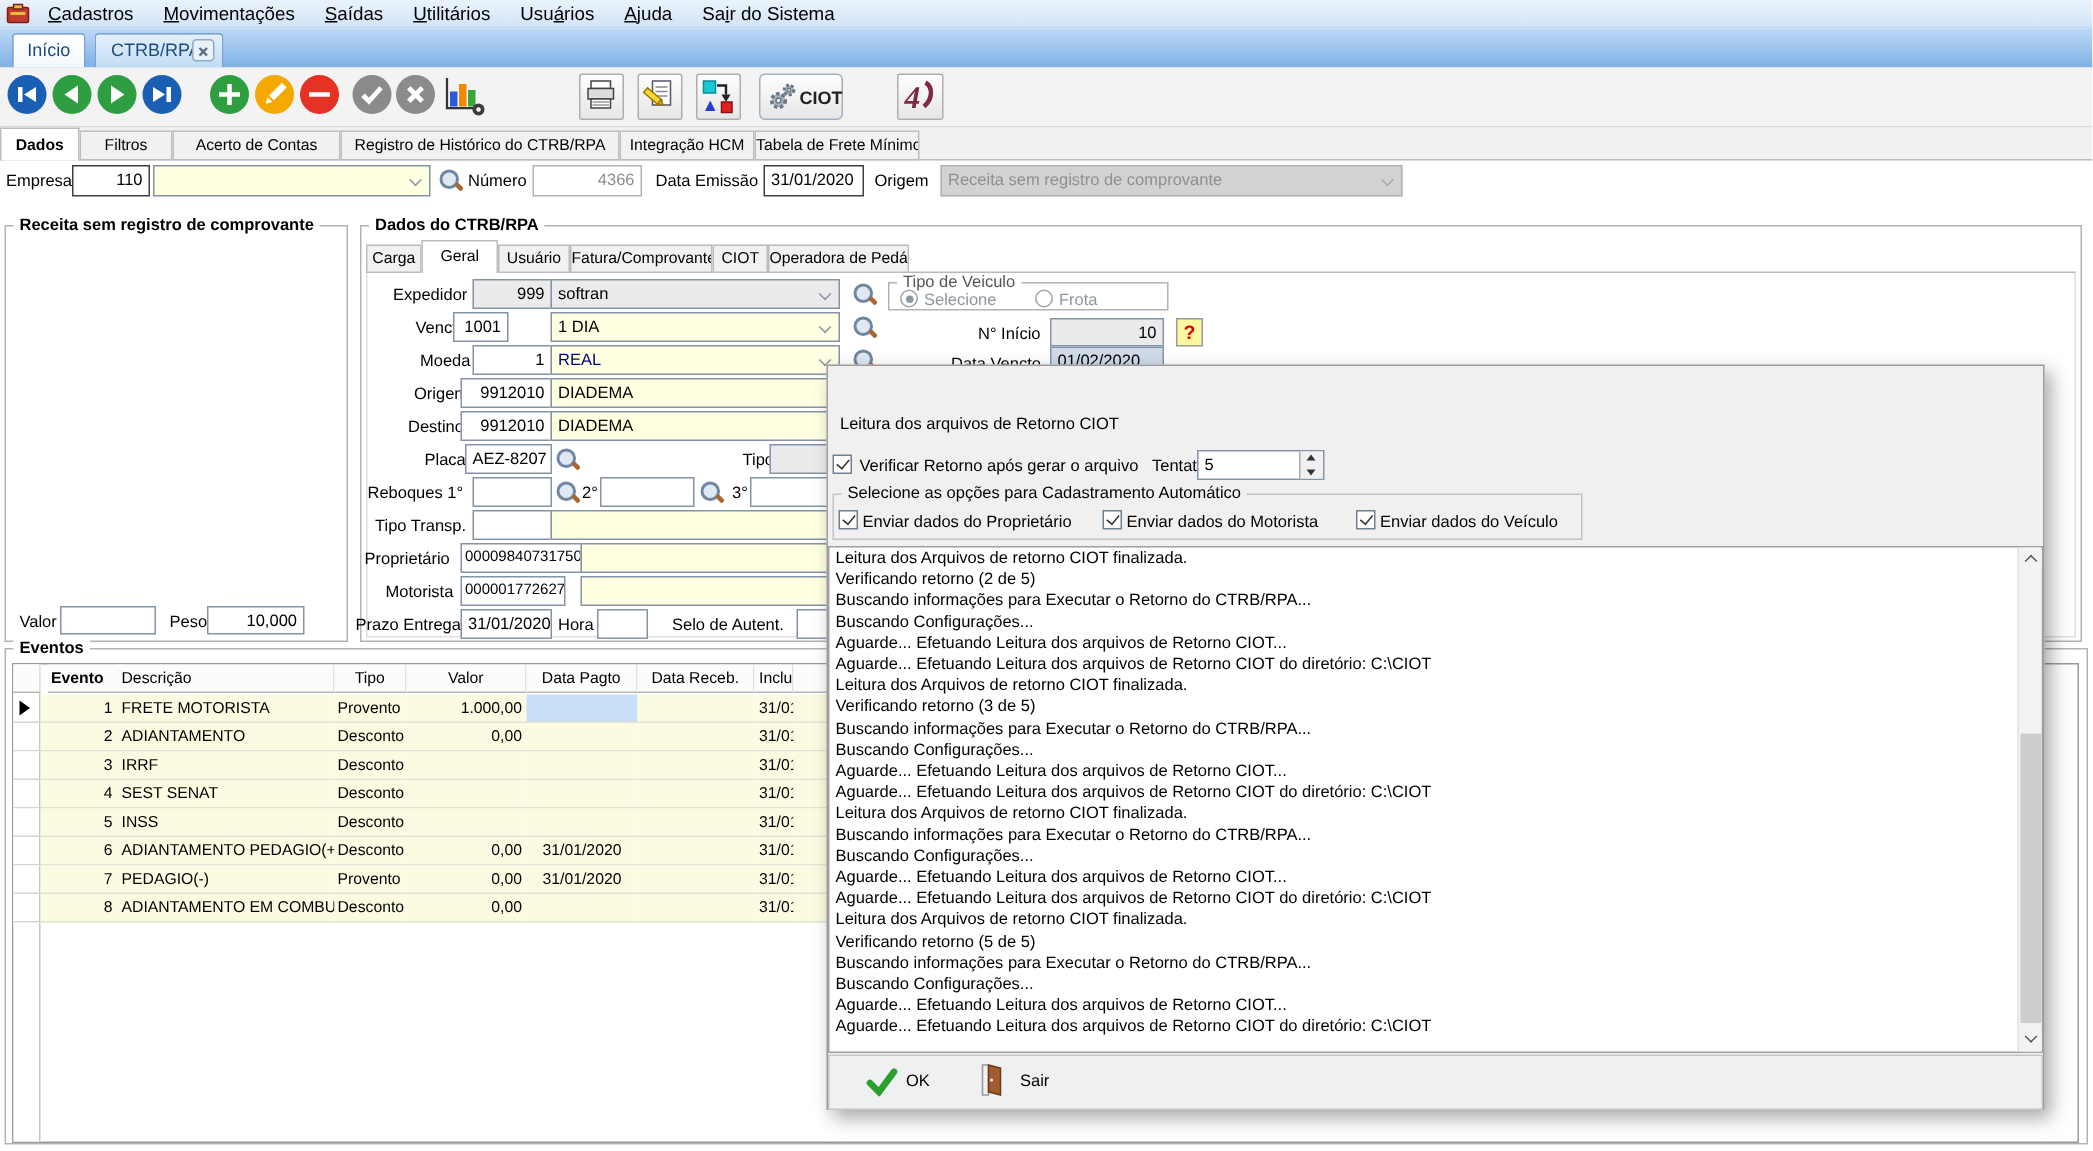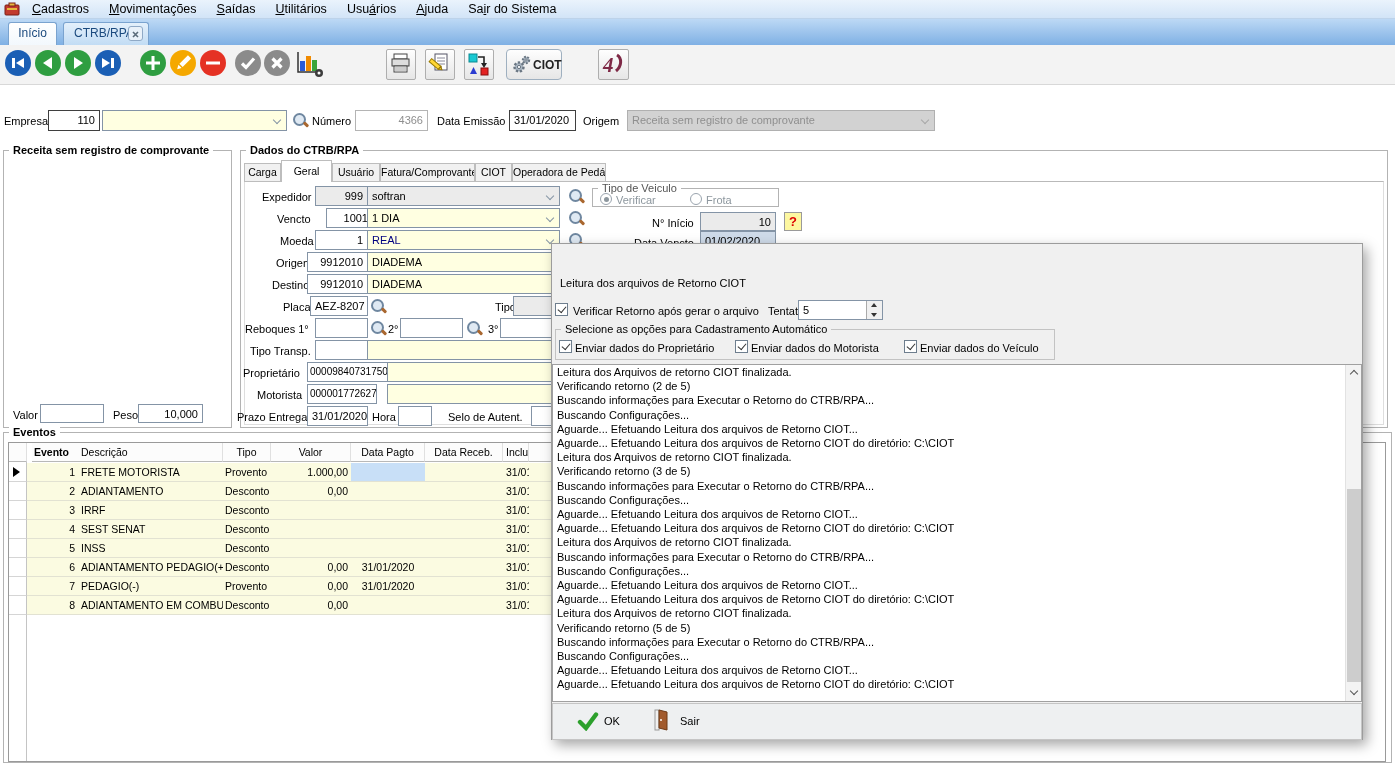--- a/index.html
+++ b/index.html
@@ -197,20 +197,29 @@
       <span style="position:absolute;left:26px;top:8px;font-size:12px;font-weight:bold;color:#222">CIOT</span>
     </div>
     <div class="sqbtn" style="left:598px;width:31px">
       <svg viewBox="0 0 29 29" width="29" height="29">
         <text x="4" y="22" font-size="21" font-weight="bold" font-style="italic" fill="#7e2946" font-family="Liberation Serif,serif">4</text>
         <path d="M18 5 C23 8 23 16 17 21" stroke="#7e2946" stroke-width="3" fill="none"></path>
       </svg>
     </div>
   </div>
 
+  <div id="pagetabs">
+      <div class="baseline"></div>
+      <div class="ptab active" style="left: 0px; width: 53px;">Dados</div>
+      <div class="ptab" style="left: 53px; width: 62px;">Filtros</div>
+      <div class="ptab" style="left: 115px; width: 112px;">Acerto de Contas</div>
+      <div class="ptab" style="left: 227px; width: 186px;">Registro de Histórico do CTRB/RPA</div>
+      <div class="ptab" style="left: 413px; width: 90px;">Integração HCM</div>
+      <div class="ptab" style="left: 503px; width: 110px;">Tabela de Frete Mínimo</div>
+    </div>
 
   <div class="lbl" style="left:4px;top:115px">Empresa</div>
   <div class="fld dark right" style="left:48px;top:110px;width:52px;height:21px">110</div>
   <div class="fld yellow" style="left:102px;top:110px;width:185px;height:21px">
       <span class="combo-arrow"></span>
     </div>
   <span class="mag" style="left:292px;top:112px"></span>
   <div class="lbl" style="left:312px;top:115px">Número</div>
   <div class="fld dis right" style="left:355px;top:110px;width:73px;height:21px">4366</div>
   <div class="lbl" style="left:437px;top:115px">Data Emissão</div>
@@ -238,21 +247,21 @@
       <div class="ptab" style="position: absolute; left: 475px; width: 37px; top: 163px; height: 19px; background: rgb(241, 241, 241); font-weight: normal; line-height: 17px;">CIOT</div>
       <div class="ptab" style="position: absolute; left: 512px; width: 94px; top: 163px; height: 19px; background: rgb(241, 241, 241); font-weight: normal; line-height: 17px;">Operadora de Pedágio</div>
     </div>
 
   <div class="lbl" style="left:262px;top:191px">Expedidor</div>
   <div class="fld grayf right" style="left:315px;top:186px;width:53px">999</div>
   <div class="fld grayf" style="left:367px;top:186px;width:193px"><span>softran</span><span class="combo-arrow"></span></div>
   <span class="mag" style="left:568px;top:188px"></span>
 
   <div class="lbl" style="left:277px;top:213px">Vencto</div>
-  <div class="fld right" style="left:326px;top:208px;width:47px">1001</div>
+  <div class="fld right" style="left:302px;top:208px;width:37px">1001</div>
   <div class="fld yellow" style="left:367px;top:208px;width:193px"><span>1 DIA</span><span class="combo-arrow"></span></div>
   <span class="mag" style="left:568px;top:210px"></span>
 
   <div class="lbl" style="left:280px;top:235px">Moeda</div>
   <div class="fld right" style="left:315px;top:230px;width:53px">1</div>
   <div class="fld yellow" style="left:367px;top:230px;width:193px;color:#000080"><span>REAL</span><span class="combo-arrow"></span></div>
   <span class="mag" style="left:568px;top:232px"></span>
 
   <div class="lbl" style="left:276px;top:257px">Origem</div>
   <div class="fld right" style="left:307px;top:252px;width:61px">9912010</div>
@@ -293,21 +302,21 @@
   <div class="fld" style="left:307px;top:406px;width:61px">31/01/2020</div>
   <div class="lbl" style="left:372px;top:411px">Hora</div>
   <div class="fld" style="left:398px;top:406px;width:34px"></div>
   <div class="lbl" style="left:448px;top:411px">Selo de Autent.</div>
   <div class="fld" style="left:531px;top:406px;width:29px"></div>
 
   <div class="grp" style="left:592px;top:188px;width:187px;height:19px">
     <span class="gtitle" style="font-weight:normal;color:#555">Tipo de Veiculo</span>
   </div>
   <span class="rad sel" style="left:600px;top:193px"></span>
-  <div class="lbl" style="left:616px;top:194px;color:#8d979e">Verificar</div>
+  <div class="lbl" style="left:616px;top:194px;color:#8d979e">Selecione</div>
   <span class="rad" style="left:690px;top:193px"></span>
   <div class="lbl" style="left:706px;top:194px;color:#8d979e">Frota</div>
 
   <div class="lbl" style="left:652px;top:217px">N° Início</div>
   <div class="fld grayf right" style="left:700px;top:212px;width:76px;height:19px">10</div>
   <div class="abs" style="left:784px;top:212px;width:18px;height:19px;background:#fdf7a0;border:1px solid #9a9a9a;color:#d00;font-weight:bold;text-align:center;line-height:17px;font-size:13px"><span>?</span></div>
 
   <div class="lbl" style="left:634px;top:237px">Data Vencto</div>
   <div class="fld" style="left:700px;top:231px;width:76px;height:19px;background:#cfdbe9">01/02/2020</div>
 

